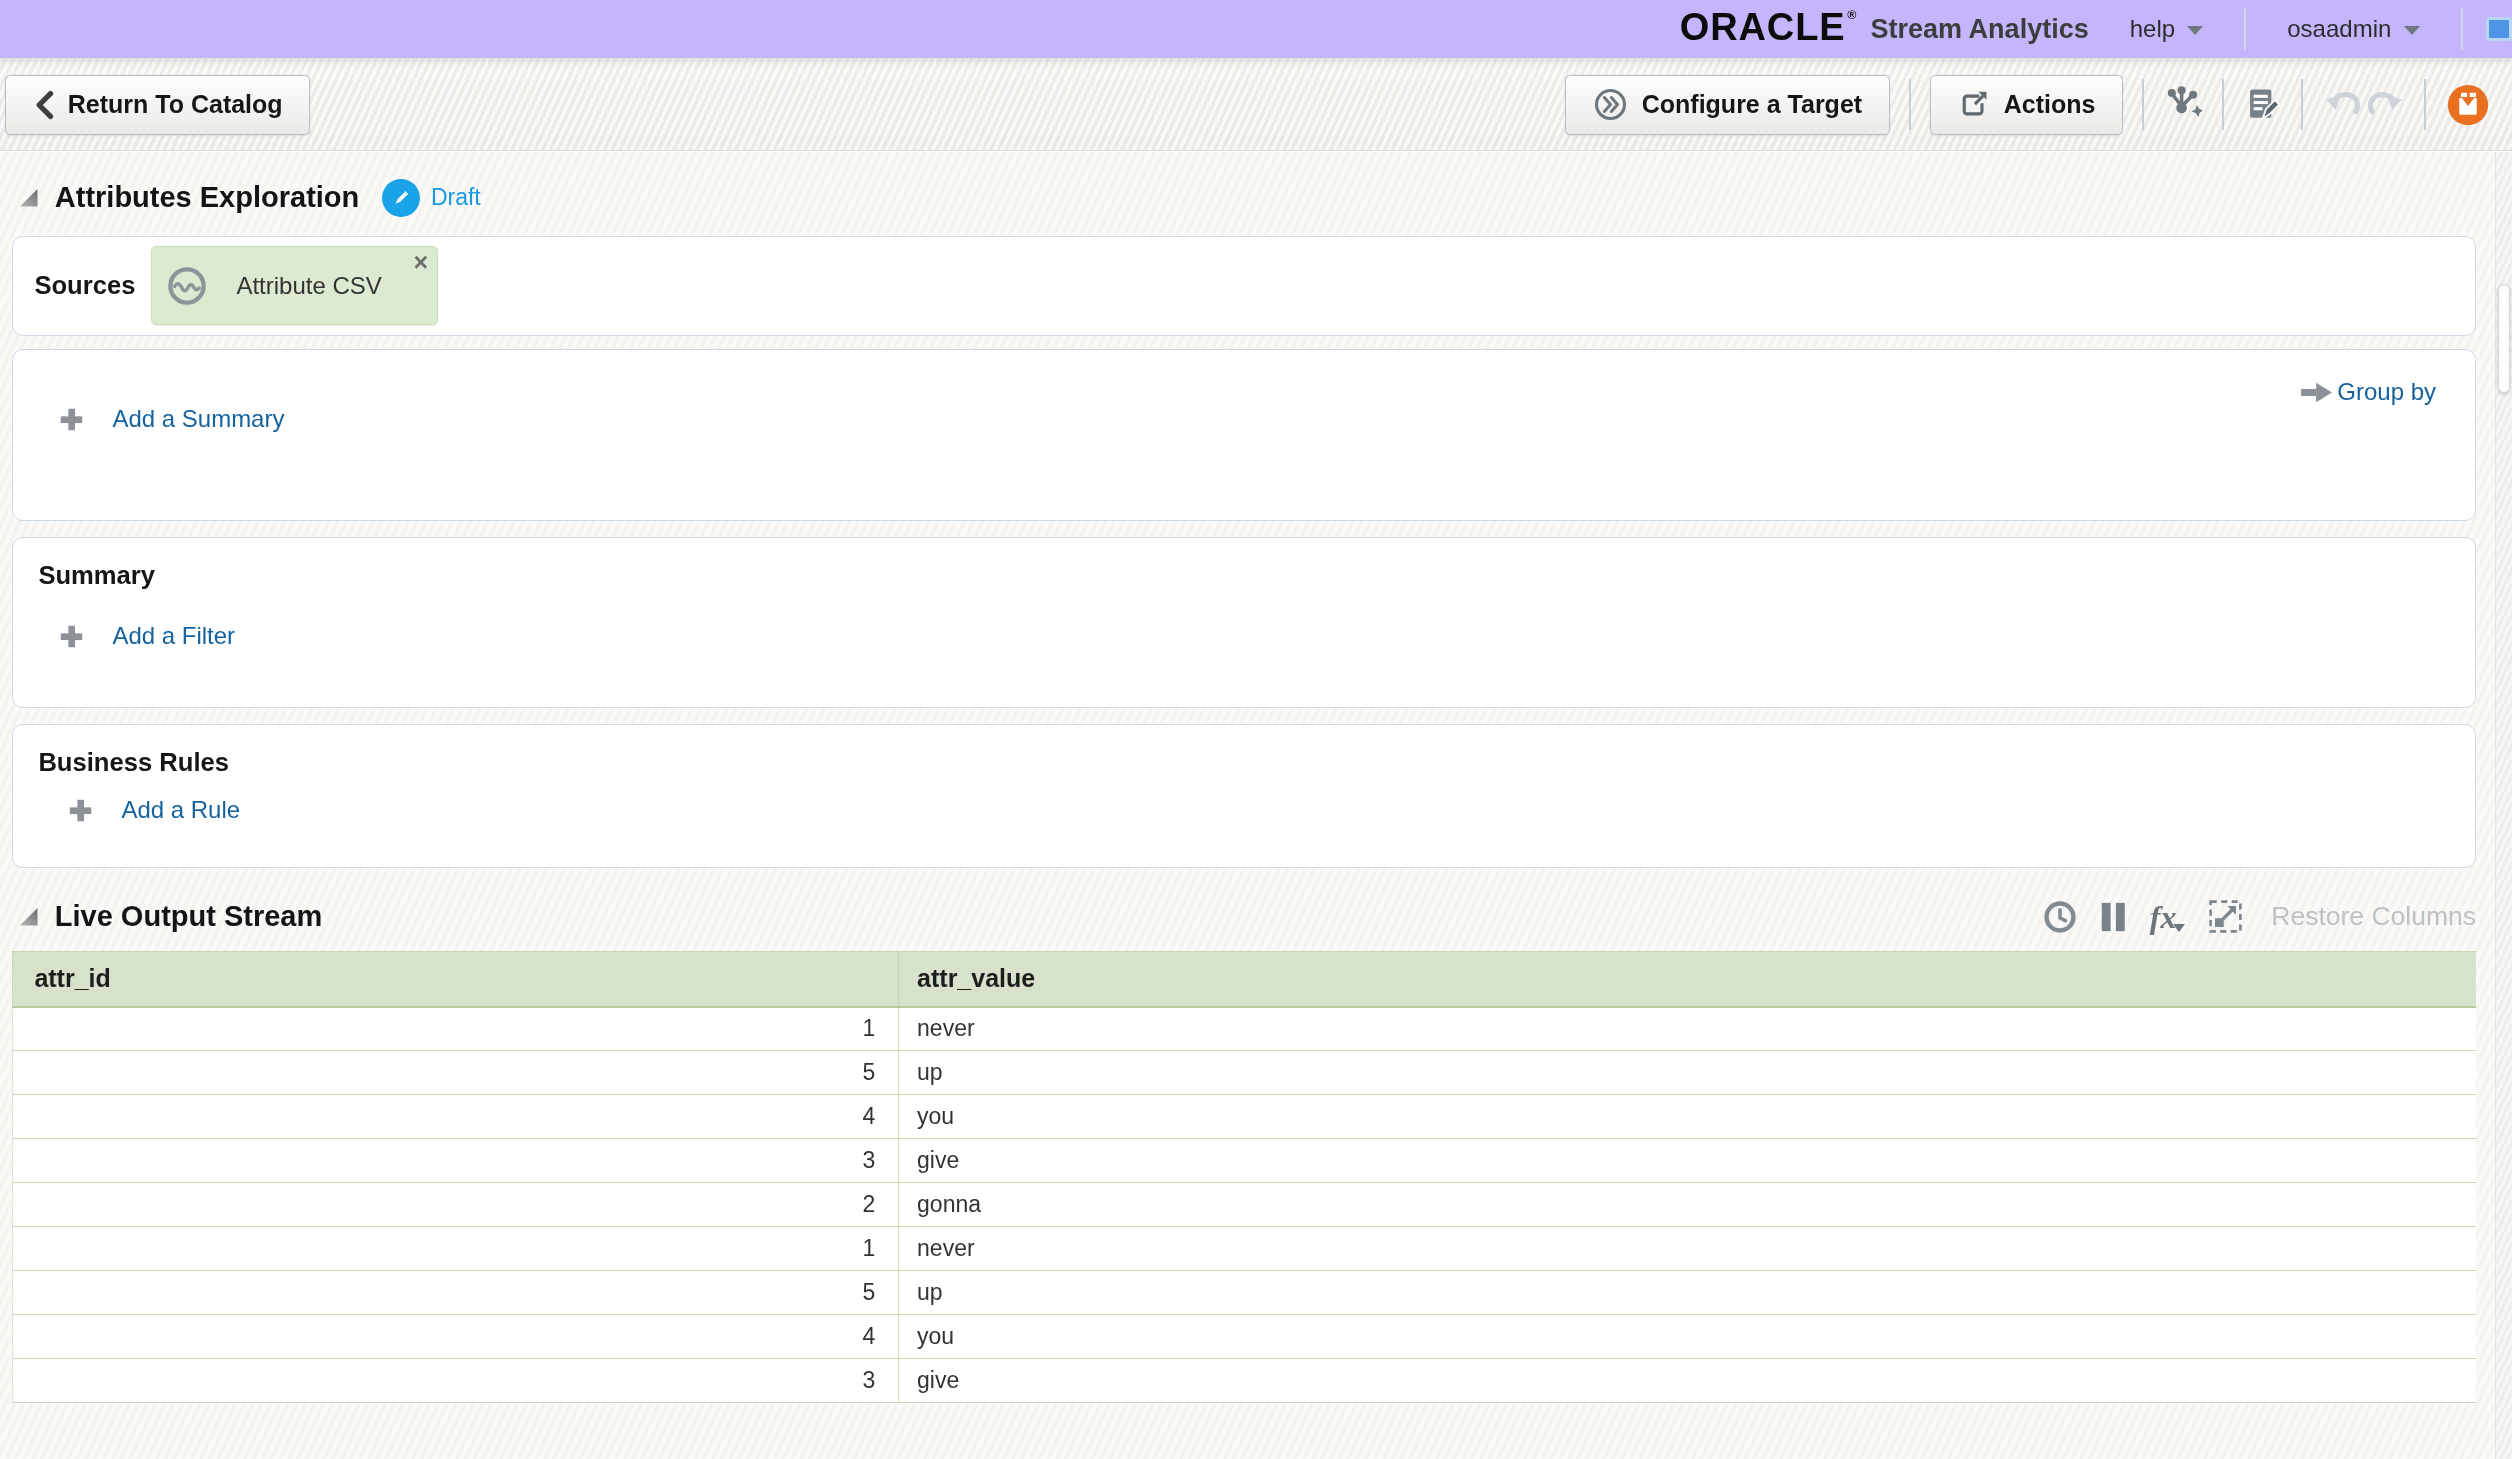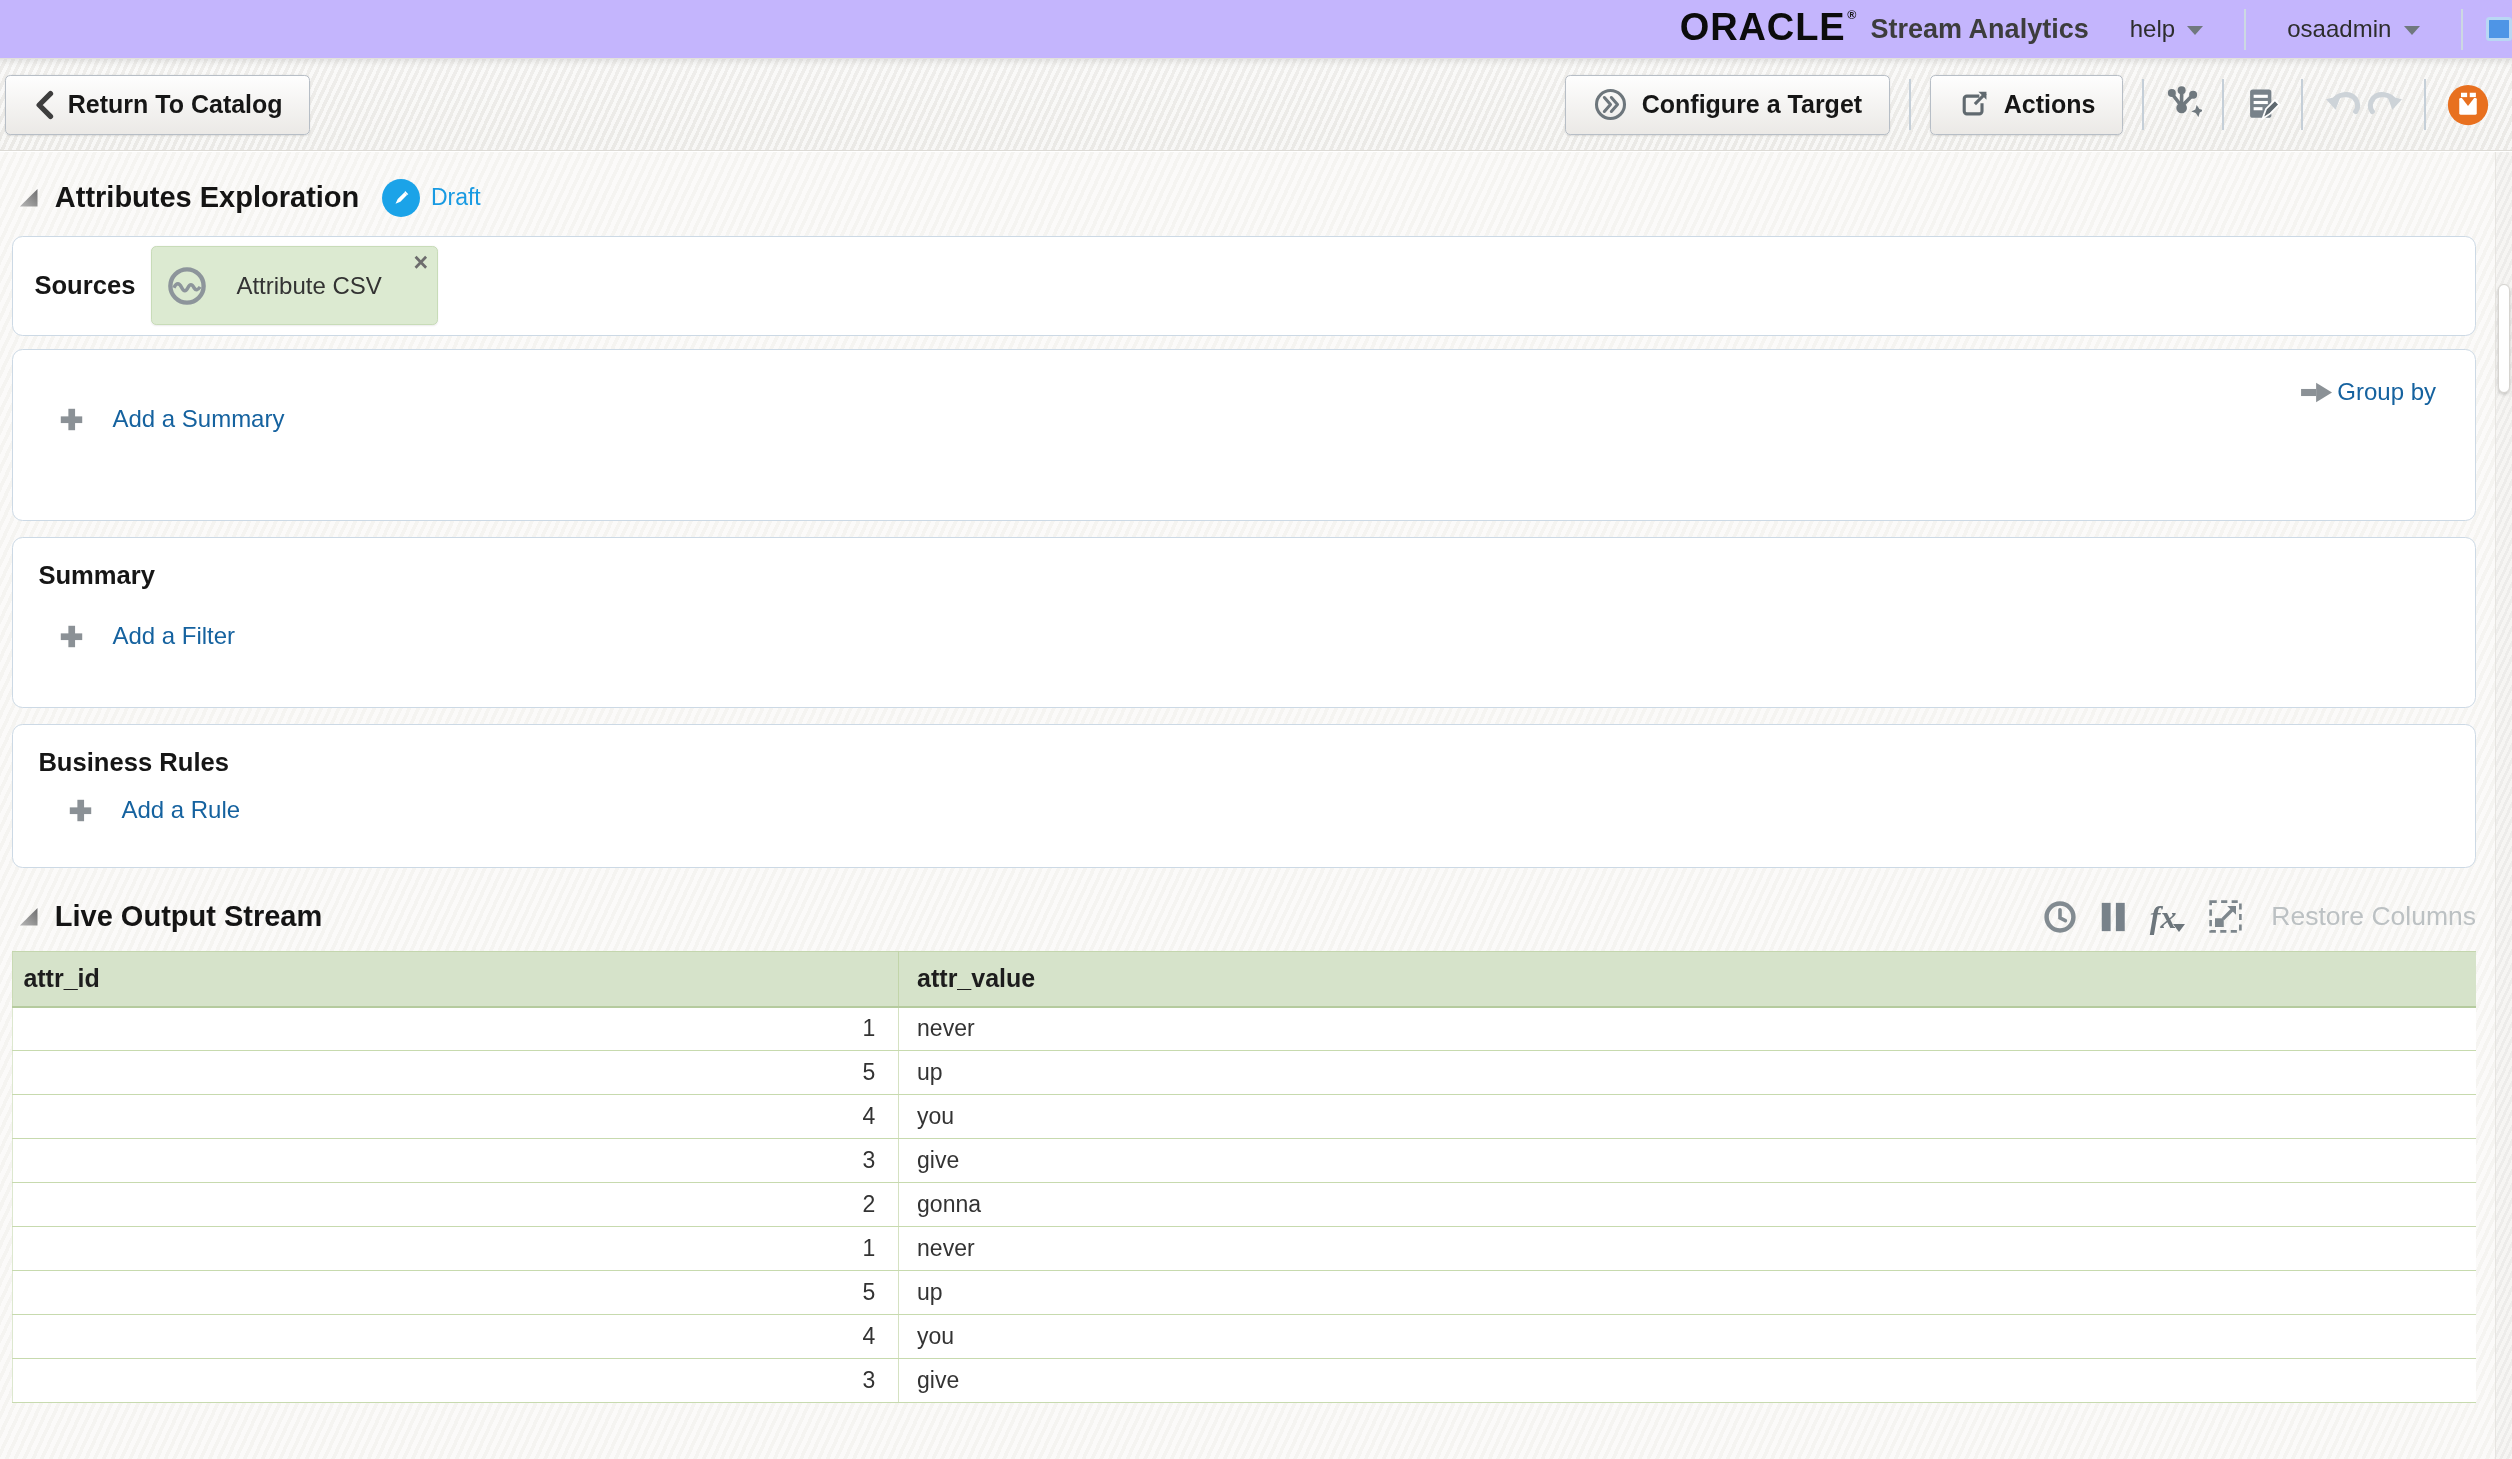--- a/index.html
+++ b/index.html
@@ -90,21 +90,21 @@
   .live-title-row{ display:flex; align-items:center; padding:28px 36px 0 19.4px; height:69px;}
   .live-icons{ margin-left:auto; display:flex; align-items:center; gap:23px; }
   .restore-label{ font-size:26.5px; color:#bcc1c3; margin-left:5.3px; }
 
   
   table.live{ border-collapse:collapse; margin:14px 36px 0 12.4px; width:2464px; table-layout:fixed; background:#fff;}
   table.live th{
     background:#d6e3ca; height:55px; font-size:25px; font-weight:bold; color:#1d1d1d;
     text-align:left; border-bottom:2.6px solid #b5cb9e; border-top:0.9px solid #c4d6ae;
   }
-  th.col-id{ width:886px; padding-left:10px; border-right:1.8px solid #c2d5a9; border-left:1.8px solid #c9dab4;}
+  th.col-id{ width:886px; padding-left:21px; border-right:1.8px solid #c2d5a9; border-left:1.8px solid #c9dab4;}
   th.col-val{ padding-left:17.7px; }
   table.live td{ height:44px; font-size:23px; color:#333; background:#fff; border-bottom:1.8px solid #c7daae; }
   td.cell-id{ text-align:right; padding-right:23px; border-right:1.8px solid #d5e2c2; border-left:1.8px solid #dde8cf;}
   td.cell-val{ padding-left:17.7px; }
 
   
   .scroll-rail{
     position:absolute; top:152px; right:0; bottom:0; width:17px;
     background-image:repeating-linear-gradient(115deg, #f6f5f3 0 3.5px, #edecea 3.5px 6.2px);
     border-left:0.9px solid #e7e5e1;

